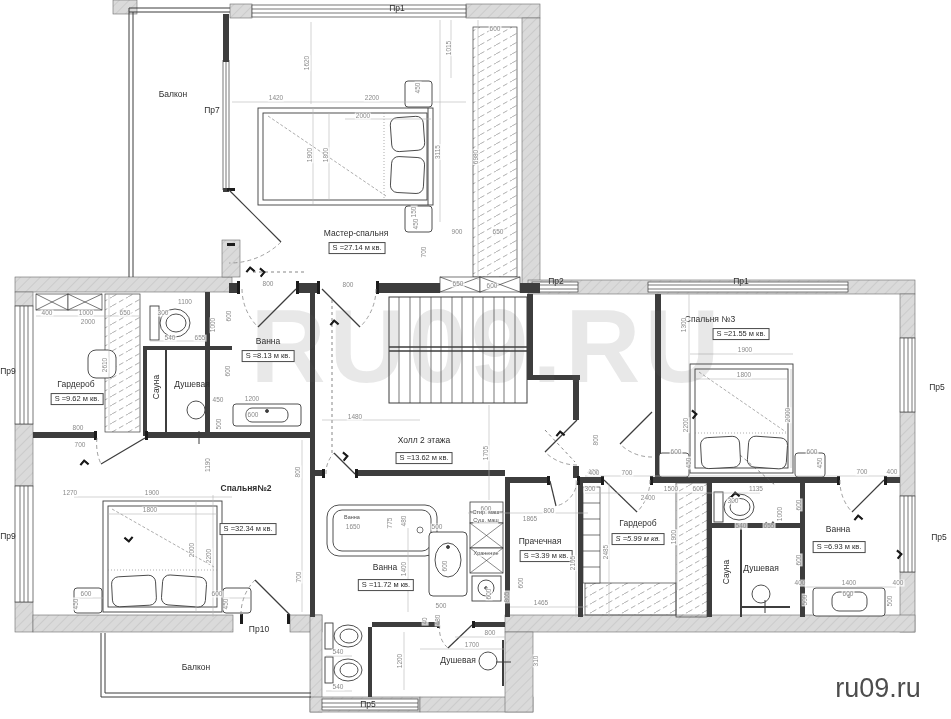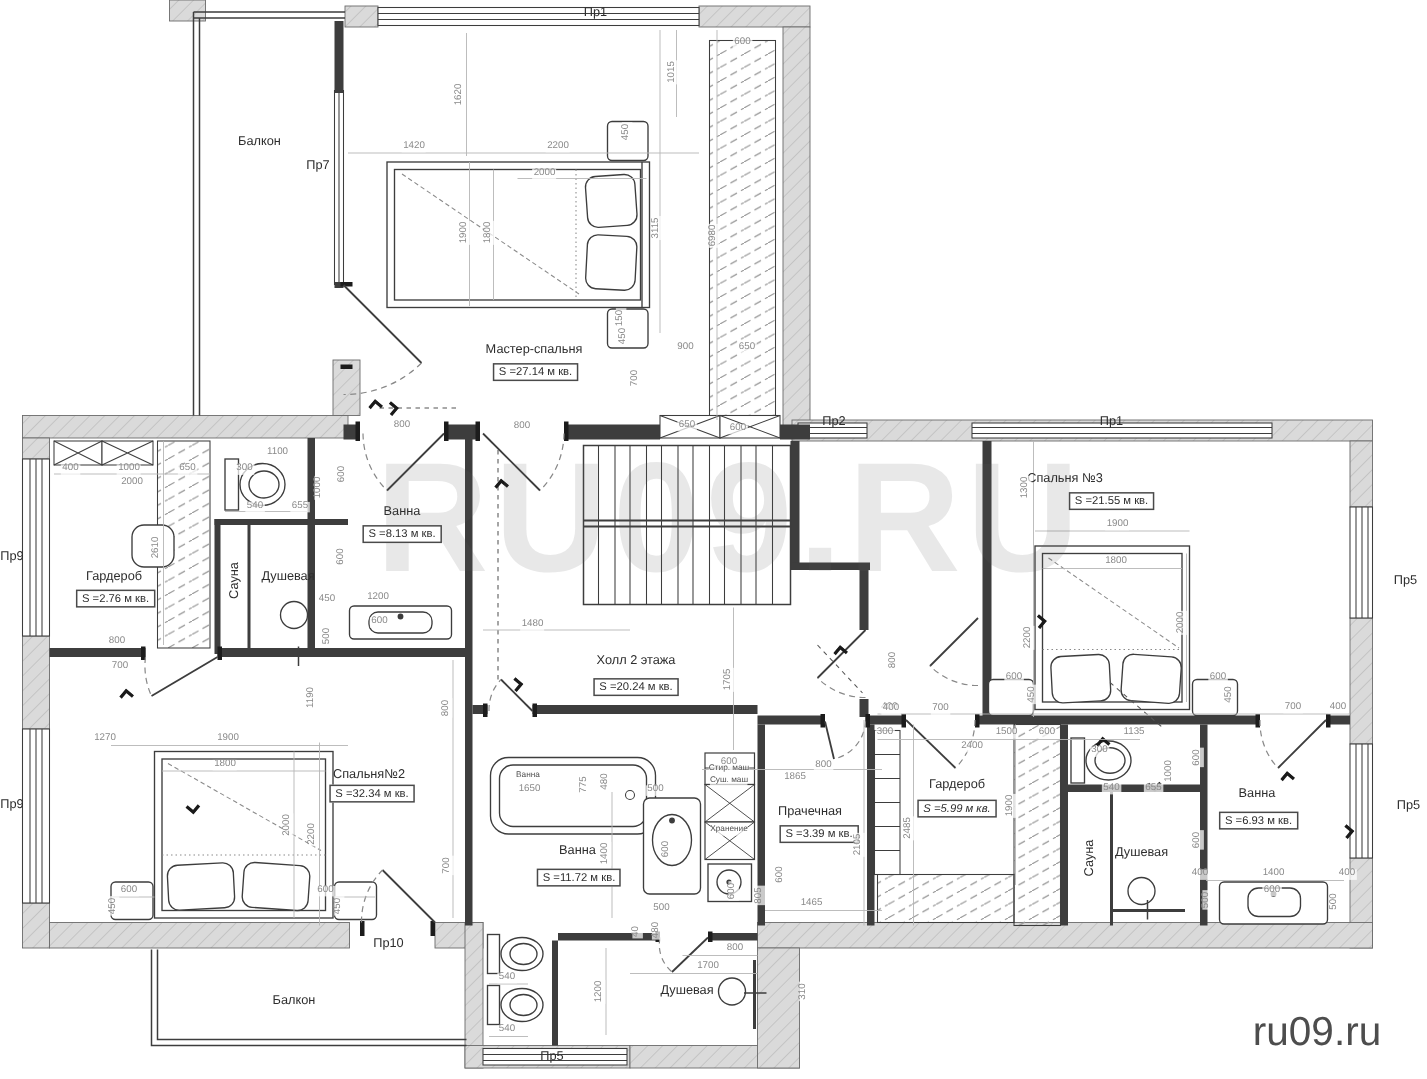--- a/index.html
+++ b/index.html
@@ -366,34 +366,34 @@
 
 <div id="watermark-center">RU09.RU</div>
 <div id="labels">
       <div class="lbl lbl-room" style="left: 173px; top: 94px;">Балкон</div>
       <div class="lbl lbl-room" style="left: 356px; top: 233px;">Мастер-спальня</div>
       <div class="lbl lbl-room" style="left: 76px; top: 384px;">Гардероб</div>
       <div class="lbl lbl-room" style="left: 192px; top: 384px;">Душевая</div>
       <div class="lbl lbl-room" style="left: 268px; top: 341px;">Ванна</div>
       <div class="lbl lbl-room" style="left: 424px; top: 440px;">Холл 2 этажа</div>
       <div class="lbl lbl-room" style="left: 710px; top: 319px;">Спальня №3</div>
-      <div class="lbl lbl-room" style="left: 246px; top: 516px;">Спальня№2</div>
+      <div class="lbl lbl-room" style="left: 246px; top: 488px; font-weight: bold;">Спальня№2</div>
       <div class="lbl lbl-room" style="left: 385px; top: 567px;">Ванна</div>
       <div class="lbl lbl-room" style="left: 540px; top: 541px;">Прачечная</div>
       <div class="lbl lbl-room" style="left: 638px; top: 523px;">Гардероб</div>
       <div class="lbl lbl-room" style="left: 761px; top: 568px;">Душевая</div>
       <div class="lbl lbl-room" style="left: 838px; top: 529px;">Ванна</div>
       <div class="lbl lbl-room" style="left: 458px; top: 660px;">Душевая</div>
       <div class="lbl lbl-room" style="left: 196px; top: 667px;">Балкон</div>
       <div class="lbl lbl-room r" style="left: 156px; top: 387px;">Сауна</div>
       <div class="lbl lbl-room r" style="left: 726px; top: 572px;">Сауна</div>
       <div class="lbl lbl-area" style="left: 357px; top: 248px;">S =27.14 м кв.</div>
-      <div class="lbl lbl-area" style="left: 77px; top: 399px;">S =2.76 м кв.</div>
+      <div class="lbl lbl-area" style="left: 77px; top: 399px;">S =9.62 м кв.</div>
       <div class="lbl lbl-area" style="left: 268px; top: 356px;">S =8.13 м кв.</div>
-      <div class="lbl lbl-area" style="left: 424px; top: 458px;">S =20.24 м кв.</div>
+      <div class="lbl lbl-area" style="left: 424px; top: 458px;">S =13.62 м кв.</div>
       <div class="lbl lbl-area" style="left: 741px; top: 334px;">S =21.55 м кв.</div>
       <div class="lbl lbl-area" style="left: 248px; top: 529px;">S =32.34 м кв.</div>
       <div class="lbl lbl-area" style="left: 386px; top: 585px;">S =11.72 м кв.</div>
       <div class="lbl lbl-area" style="left: 546px; top: 556px;">S =3.39 м кв.</div>
       <div class="lbl lbl-area" style="left: 638px; top: 539px; font-style: italic;">S =5.99 м кв.</div>
       <div class="lbl lbl-area" style="left: 839px; top: 547px;">S =6.93 м кв.</div>
       <div class="lbl lbl-win" style="left: 397px; top: 8px;">Пр1</div>
       <div class="lbl lbl-win" style="left: 212px; top: 110px;">Пр7</div>
       <div class="lbl lbl-win" style="left: 556px; top: 281px;">Пр2</div>
       <div class="lbl lbl-win" style="left: 741px; top: 281px;">Пр1</div>

